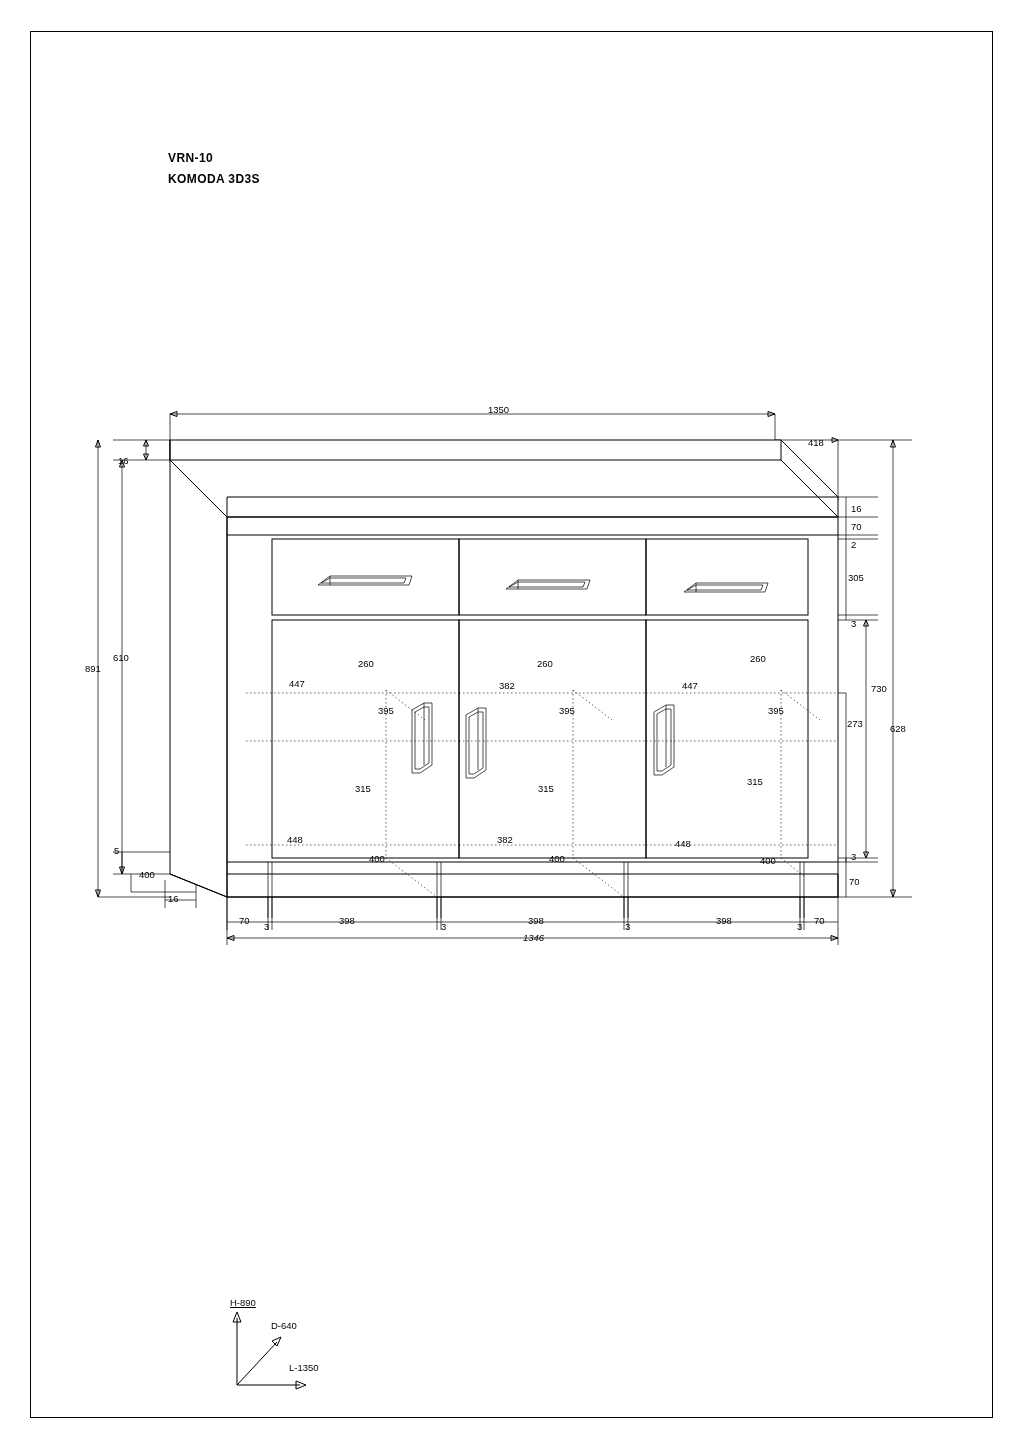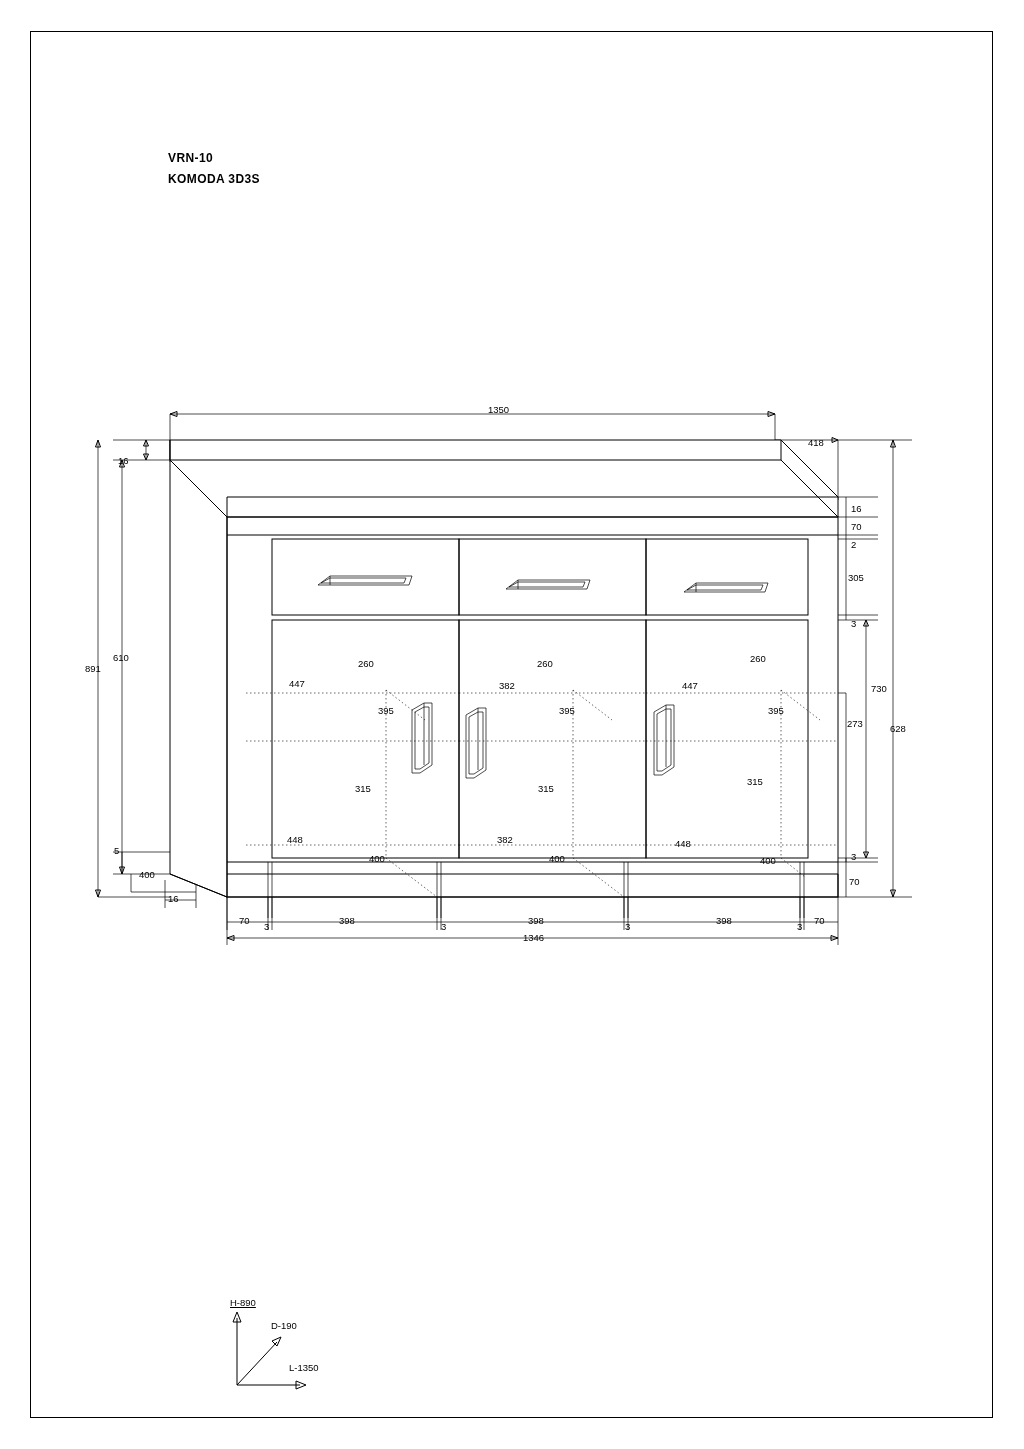--- a/index.html
+++ b/index.html
@@ -313,21 +313,21 @@
 
   <div class="dim" style="left:239px; top:915px;">70</div>
   <div class="dim" style="left:264px; top:921px;">3</div>
   <div class="dim" style="left:339px; top:915px;">398</div>
   <div class="dim" style="left:441px; top:921px;">3</div>
   <div class="dim" style="left:528px; top:915px;">398</div>
   <div class="dim" style="left:625px; top:921px;">3</div>
   <div class="dim" style="left:716px; top:915px;">398</div>
   <div class="dim" style="left:797px; top:921px;">3</div>
   <div class="dim" style="left:814px; top:915px;">70</div>
-  <div class="dim" style="left:523px; top:932px;">1346</div>
+  <div class="dim" style="left:523px; top:932px;font-style:italic;">1346</div>
 
   <div class="dim" style="left:358px; top:658px;">260</div>
   <div class="dim" style="left:289px; top:678px;">447</div>
   <div class="dim" style="left:378px; top:705px;">395</div>
   <div class="dim" style="left:355px; top:783px;">315</div>
   <div class="dim" style="left:287px; top:834px;">448</div>
   <div class="dim" style="left:369px; top:853px;">400</div>
 
   <div class="dim" style="left:537px; top:658px;">260</div>
   <div class="dim" style="left:499px; top:680px;">382</div>
@@ -337,16 +337,16 @@
   <div class="dim" style="left:549px; top:853px;">400</div>
 
   <div class="dim" style="left:750px; top:653px;">260</div>
   <div class="dim" style="left:682px; top:680px;">447</div>
   <div class="dim" style="left:768px; top:705px;">395</div>
   <div class="dim" style="left:747px; top:776px;">315</div>
   <div class="dim" style="left:675px; top:838px;">448</div>
   <div class="dim" style="left:760px; top:855px;">400</div>
 
   <div class="axis-label" style="left:230px; top:1297px;text-decoration:underline;">H-890</div>
-  <div class="axis-label" style="left:271px; top:1320px;">D-190</div>
+  <div class="axis-label" style="left:271px; top:1320px;">D-640</div>
   <div class="axis-label" style="left:289px; top:1362px;text-align:center;">L-1350</div>
 
 </div>
 
 </body></html>

